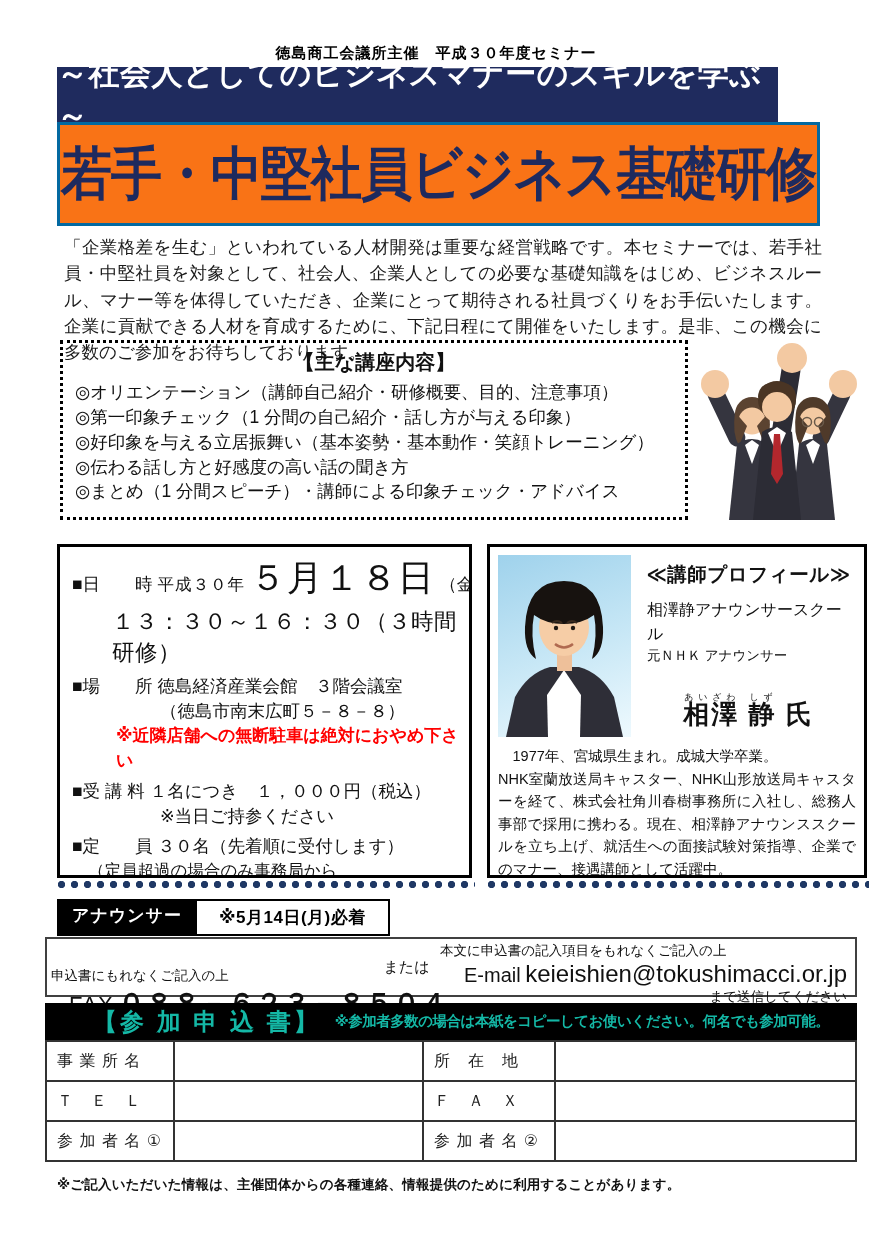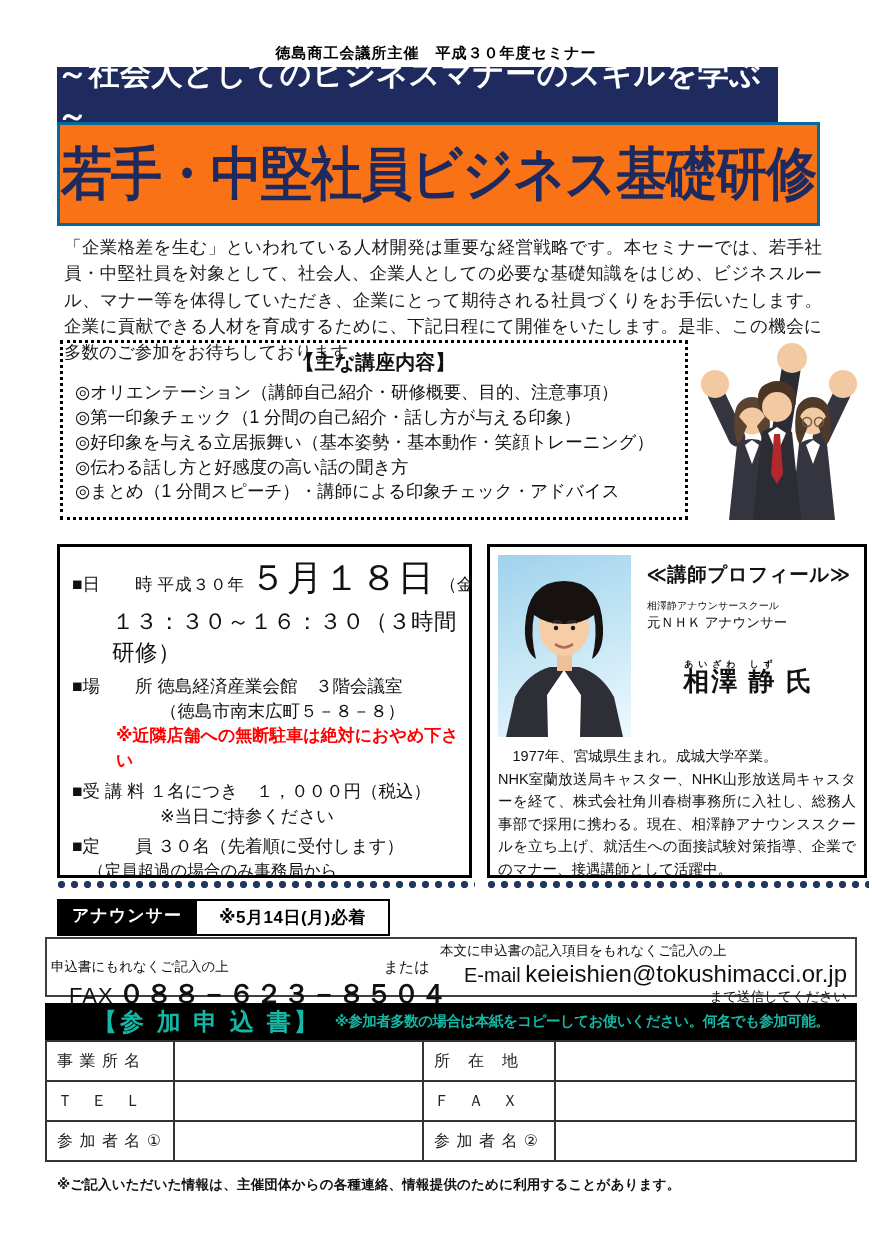--- a/index.html
+++ b/index.html
@@ -44,41 +44,41 @@
   .mt6 { margin-top:6px; }
 
   .profile-box { position:absolute; top:544px; left:487px; width:380px; height:334px;
     border:3px solid #000; padding:8px 8px 6px 8px; overflow:hidden; }
   .profile-top { display:flex; }
   .photo { width:133px; height:182px; flex:0 0 133px;
     background:linear-gradient(160deg,#9fd2ec 0%,#c9e8f6 55%,#eef9fe 100%);
     position:relative; overflow:hidden; }
   .profile-right { flex:1; padding-left:10px; padding-top:6px; text-align:center; }
   .profile-title { font-size:19.5px; font-weight:bold; letter-spacing:0.5px; }
-  .affil { font-size:10px; margin-top:10px; text-align:left; padding-left:6px; line-height:1.5; }
+  .affil { font-size:16px; margin-top:10px; text-align:left; padding-left:6px; line-height:1.5; }
   .affil2 { font-size:13.5px; text-align:left; padding-left:6px; line-height:1.5; }
   .name-line { margin-top:26px; font-size:26px; font-weight:bold; letter-spacing:2px; }
-  .name-line ruby rt { font-size:9px; font-weight:bold; letter-spacing:3px; }
+  .name-line ruby rt { font-size:9px; font-weight:normal; letter-spacing:3px; }
   .bio { margin-top:8px; font-size:14.5px; line-height:1.56; text-align:justify; white-space:pre-line; }
 
   .dots { position:absolute; height:9px;
     background-image:radial-gradient(circle at 4.5px 4.5px,#1f3864 3.4px,rgba(0,0,0,0) 3.9px);
     background-size:13px 9px; background-repeat:repeat-x; }
   .dots-left { top:880px; left:57px; width:418px; }
   .dots-right { top:880px; left:487px; width:382px; }
 
   .apply-row { position:absolute; top:899px; left:57px; display:flex; align-items:stretch; }
   .apply-tab { background:#000; color:#fff; font-size:17px; font-weight:bold;
     padding:5px 15px; letter-spacing:1px; }
   .apply-deadline { border:2px solid #000; border-left:none; background:#fff; color:#000;
     font-size:17px; font-weight:bold; padding:5px 22px; letter-spacing:0.5px; }
 
   .contact-box { position:absolute; top:937px; left:45px; width:812px; height:60px;
     border:2px solid #404040; display:flex; }
-  .fax-col { width:330px; padding:19px 0 0 4px; }
+  .fax-col { width:330px; padding:0 0 0 4px;margin-top:28px; }
   .fax-line1 { font-size:13.5px; }
   .fax-line2 { white-space:nowrap; margin-left:18px; }
   .fax-label { font-size:22px; letter-spacing:1px; }
   .fax-number { font-size:27px; font-weight:bold; letter-spacing:0.5px; }
   .fax-line3 { font-size:13.5px; margin-left:100px; }
   .or-col { width:64px; display:flex; align-items:center; justify-content:center; font-size:15px; }
   .email-col { flex:1; padding:3px 8px 0 4px; }
   .email-line1 { font-size:13.5px; }
   .email-line2 { white-space:nowrap; margin-left:24px; }
   .email-label { font-size:20px; }

